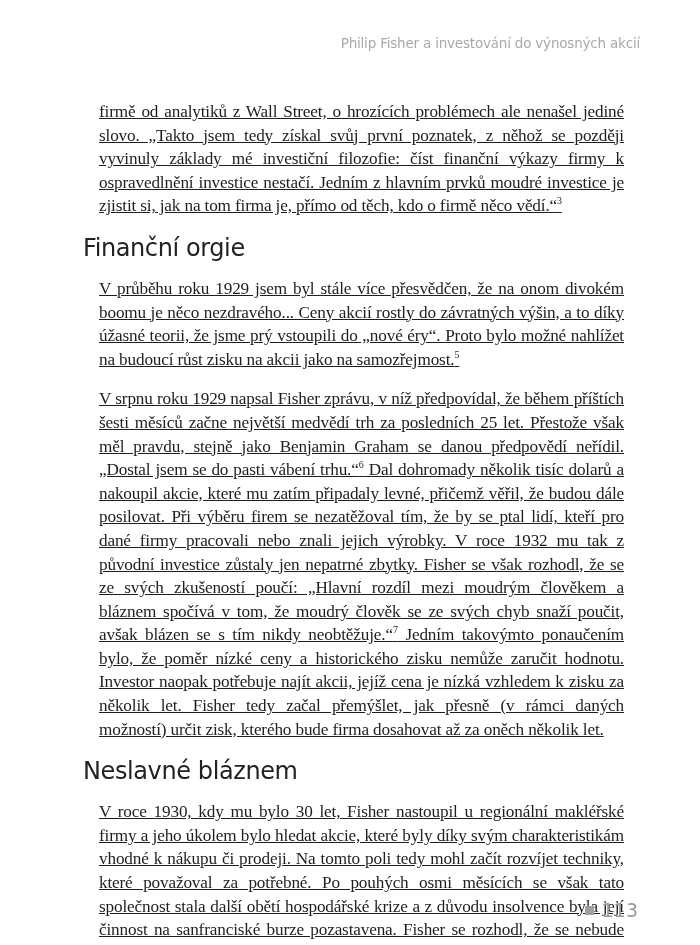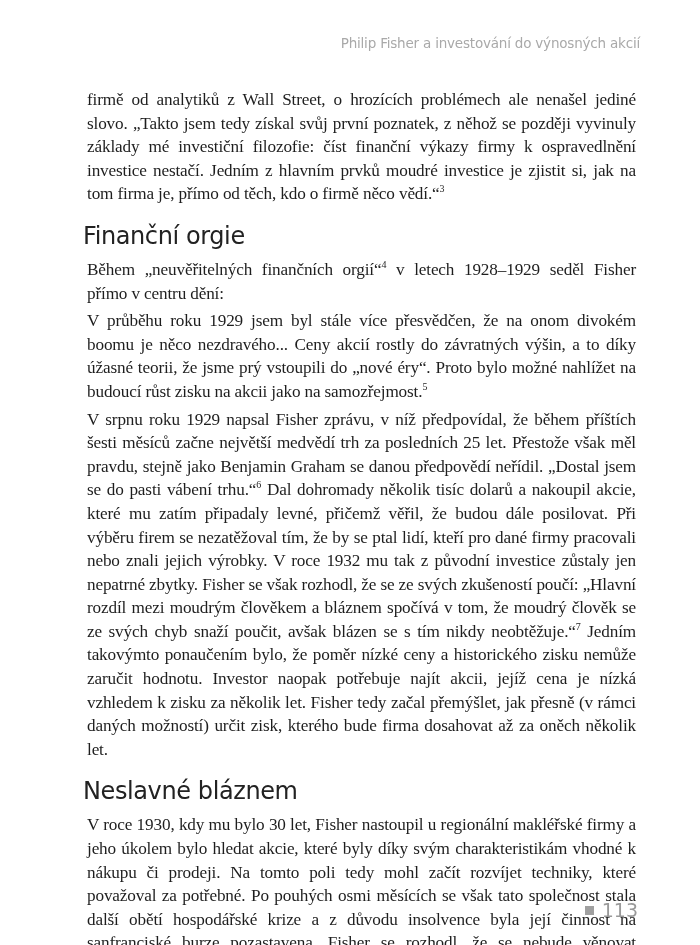--- a/index.html
+++ b/index.html
@@ -11,21 +11,21 @@
       position: absolute; top: 35px; right: 60px;
       font-family: "DejaVu Sans", sans-serif; font-size: 13.5px; color: #a9a9a9;
       letter-spacing: -0.2px;
       text-align: center;
     }
     .page {
       position: absolute; left: 83px; top: 84px; width: 557px;
       font-family: "Liberation Serif", serif; font-size: 17.2px; line-height: 23.6px;
       text-align: justify; letter-spacing: -0.15px;
     }
-    .page p { margin: 4px; }
+    .page p { margin: 16px; text-decoration: underline; }
     .para { margin: 0 0 0 0; }
     .heading {
       font-family: "DejaVu Sans", sans-serif; font-weight: normal; font-size: 24px;
       line-height: 26px; margin: 17px 0 9px 0; color: #222; letter-spacing: -0.4px;
       text-align: left;
     }
     .quote { margin: 8px 0 8px 22px; }
     sup { font-size: 10px; line-height: 0; vertical-align: 7px; }
     .page-number {
       position: absolute; top: 899px; right: 62px;
@@ -37,21 +37,20 @@
 </head>
 <body>
 
 <div class="running-head">Philip Fisher a investování do výnosných akcií</div>
 
 <div class="page">
   <p class="para"><span>firmě od analytiků z Wall Street, o hrozících problémech ale nenašel jediné slovo. „Takto jsem tedy získal svůj první poznatek, z něhož se později vyvinuly základy mé investiční filozofie: číst finanční výkazy firmy k ospravedlnění investice nestačí. Jedním z hlavním prvků moudré investice je zjistit si, jak na tom firma je, přímo od těch, kdo o firmě něco vědí.“</span><sup>3</sup></p>
 
   <h2 class="heading">Finanční orgie</h2>
 
-  <p class="para"><span>Během „neuvěřitelných finančních orgií“</span><sup>4</sup><span> v letech 1928–1929 seděl Fisher přímo v centru dění:</span></p>
 
   <p class="quote"><span>V průběhu roku 1929 jsem byl stále více přesvědčen, že na onom divokém boomu je něco nezdravého... Ceny akcií rostly do závratných výšin, a to díky úžasné teorii, že jsme prý vstoupili do „nové éry“. Proto bylo možné nahlížet na budoucí růst zisku na akcii jako na samozřejmost.</span><sup>5</sup></p>
 
   <p class="para"><span>V srpnu roku 1929 napsal Fisher zprávu, v níž předpovídal, že během příštích šesti měsíců začne největší medvědí trh za posledních 25 let. Přestože však měl pravdu, stejně jako Benjamin Graham se danou předpovědí neřídil. „Dostal jsem se do pasti vábení trhu.“</span><sup>6</sup><span> Dal dohromady několik tisíc dolarů a nakoupil akcie, které mu zatím připadaly levné, přičemž věřil, že budou dále posilovat. Při výběru firem se nezatěžoval tím, že by se ptal lidí, kteří pro dané firmy pracovali nebo znali jejich výrobky. V roce 1932 mu tak z původní investice zůstaly jen nepatrné zbytky. Fisher se však rozhodl, že se ze svých zkušeností poučí: „Hlavní rozdíl mezi moudrým člověkem a bláznem spočívá v tom, že moudrý člověk se ze svých chyb snaží poučit, avšak blázen se s tím nikdy neobtěžuje.“</span><sup>7</sup><span> Jedním takovýmto ponaučením bylo, že poměr nízké ceny a historického zisku nemůže zaručit hodnotu. Investor naopak potřebuje najít akcii, jejíž cena je nízká vzhledem k zisku za několik let. Fisher tedy začal přemýšlet, jak přesně (v rámci daných možností) určit zisk, kterého bude firma dosahovat až za oněch několik let.</span></p>
 
   <h2 class="heading">Neslavné bláznem</h2>
 
   <p class="para"><span>V roce 1930, kdy mu bylo 30 let, Fisher nastoupil u regionální makléřské firmy a jeho úkolem bylo hledat akcie, které byly díky svým charakteristikám vhodné k nákupu či prodeji. Na tomto poli tedy mohl začít rozvíjet techniky, které považoval za potřebné. Po pouhých osmi měsících se však tato společnost stala další obětí hospodářské krize a z důvodu insolvence byla její činnost na sanfranciské burze pozastavena. Fisher se rozhodl, že se nebude věnovat administrativní práci, a místo toho založil vlastní společnost Fisher &amp; Co., s cílem spravovat peněžní prostředky svých klientů. Ke své smůle však zatím žádné klienty neměl.</span></p>
 </div>
 

